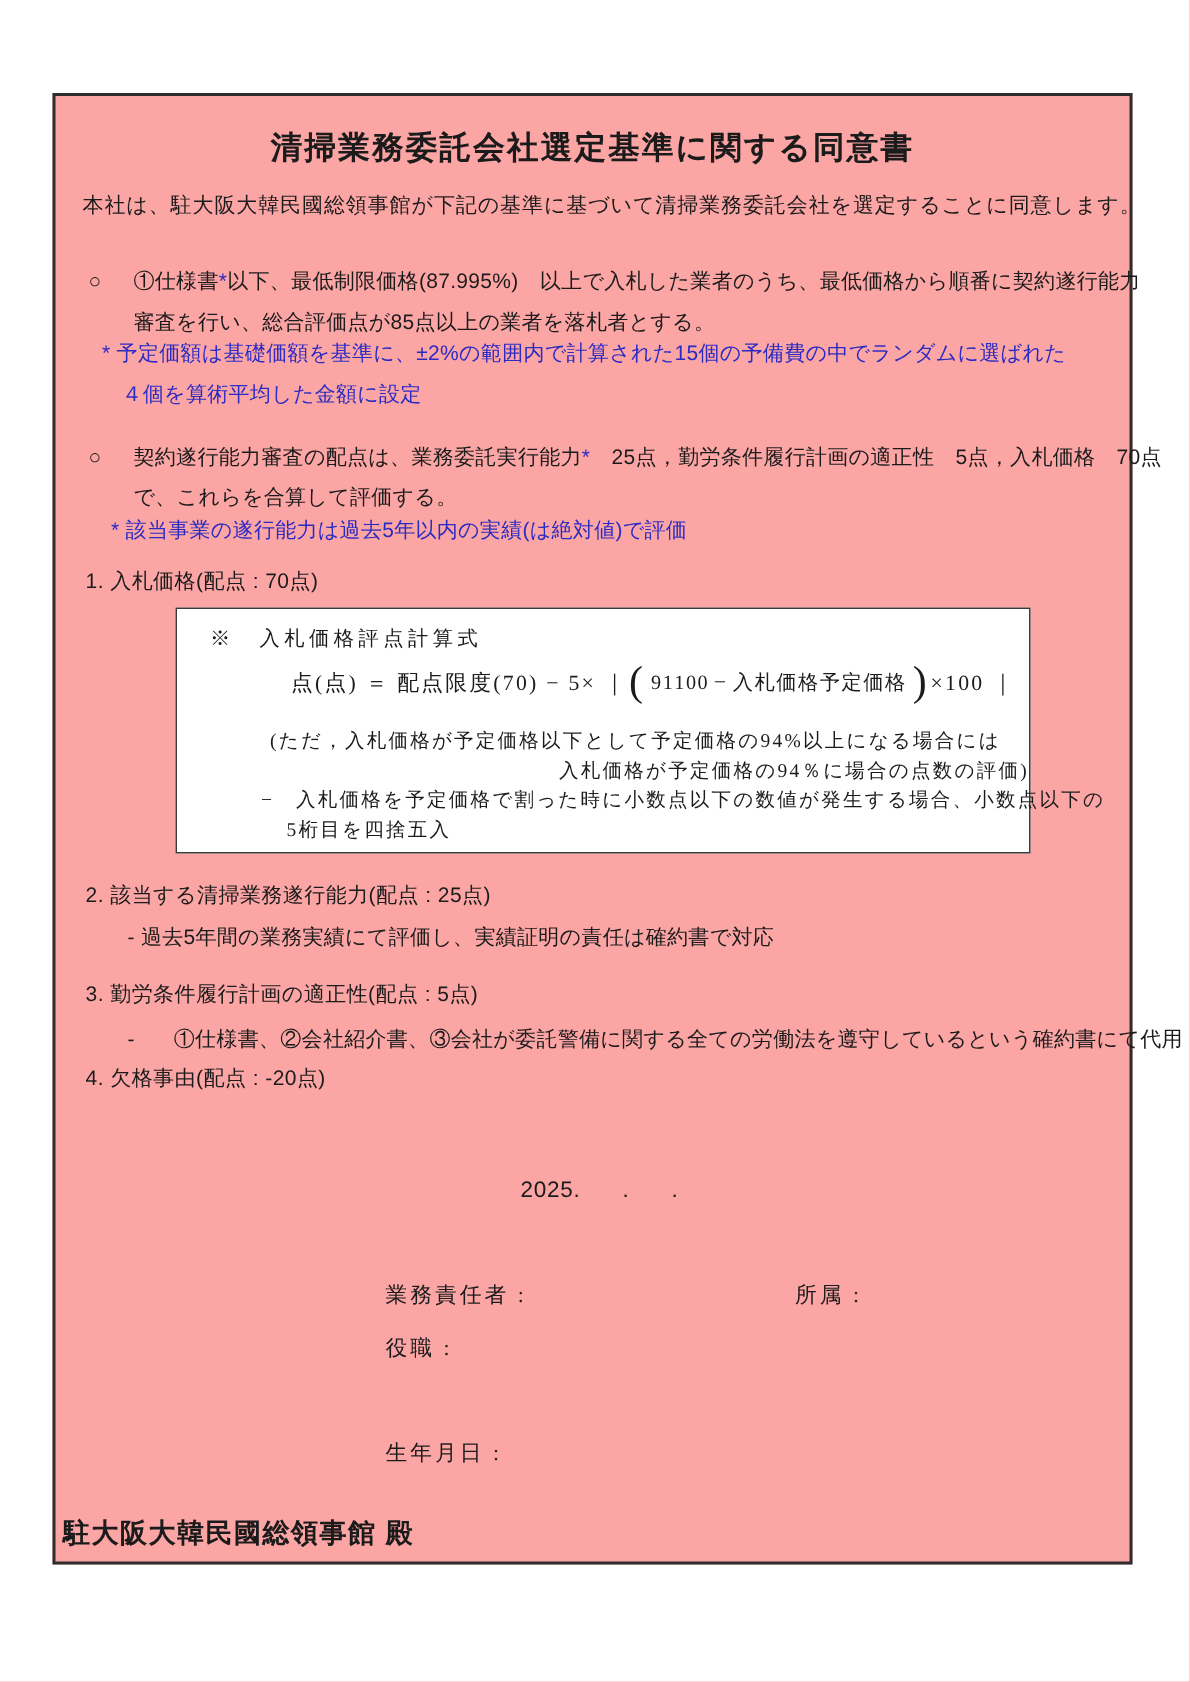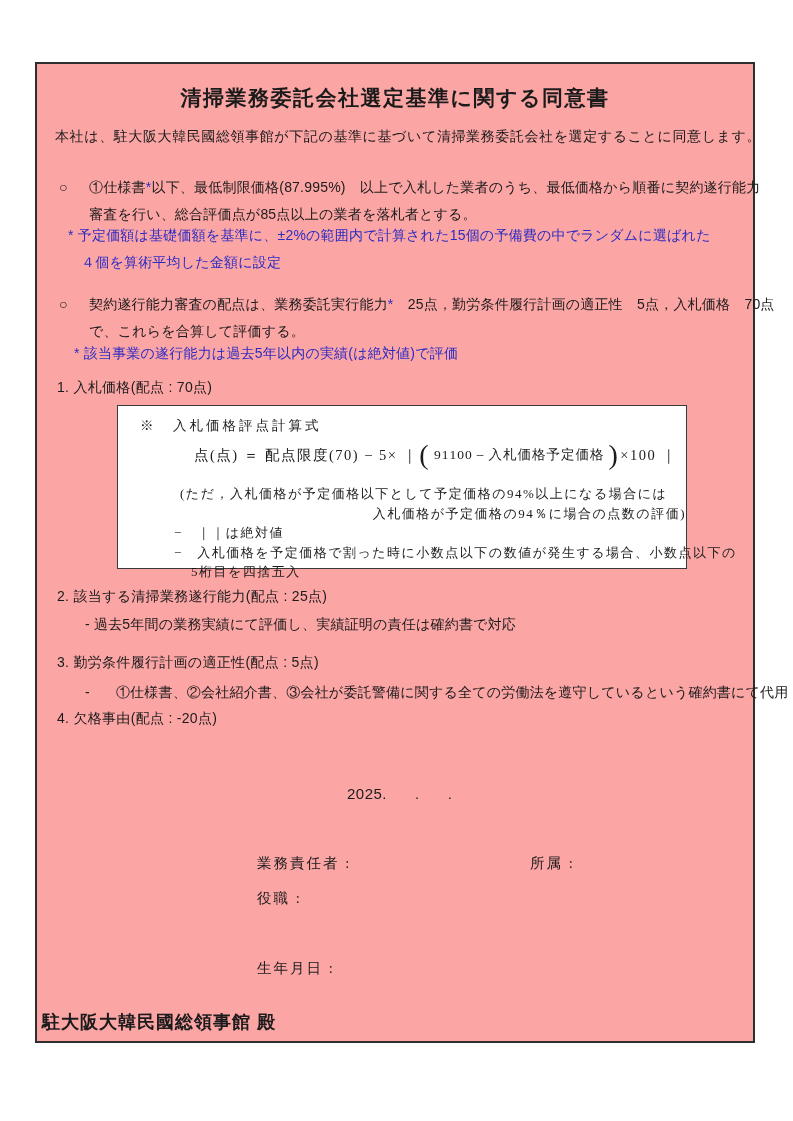--- a/index.html
+++ b/index.html
@@ -92,21 +92,20 @@
       <span>−</span>
       <span class="frac">
         <span>入札価格</span>
         <span>予定価格</span>
       </span>
       <span class="paren">)</span>
       <span>×100 ｜</span>
     </div>
     <div class="fnote c1">(ただ，入札価格が予定価格以下として予定価格の94%以上になる場合には</div>
     <div class="fnote c2">入札価格が予定価格の94％に場合の点数の評価)</div>
-    <div class="fnote fa">−　｜｜は絶対値</div>
     <div class="fnote fa">−　入札価格を予定価格で割った時に小数点以下の数値が発生する場合、小数点以下の</div>
     <div class="fnote r2">5桁目を四捨五入</div>
   </div>
 
   <div class="abs heading" style="top:524px;left:20px;">2. 該当する清掃業務遂行能力(配点 : 25点)</div>
   <div class="abs item" style="top:552px;left:48px;">- 過去5年間の業務実績にて評価し、実績証明の責任は確約書で対応</div>
 
   <div class="abs heading" style="top:590px;left:20px;">3. 勤労条件履行計画の適正性(配点 : 5点)</div>
   <div class="abs item" style="top:620px;left:48px;">
     <span>-</span><span style="display:inline-block;width:26px;"></span><span>①仕様書、②会社紹介書、③会社が委託警備に関する全ての労働法を遵守しているという確約書にて代用</span>

